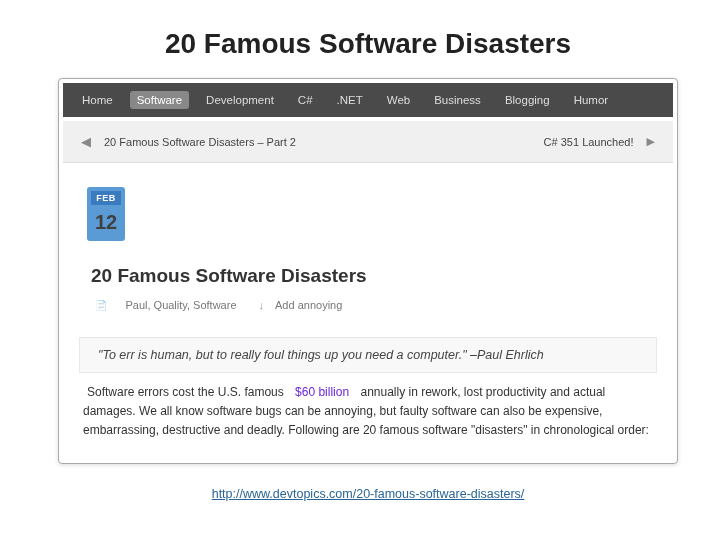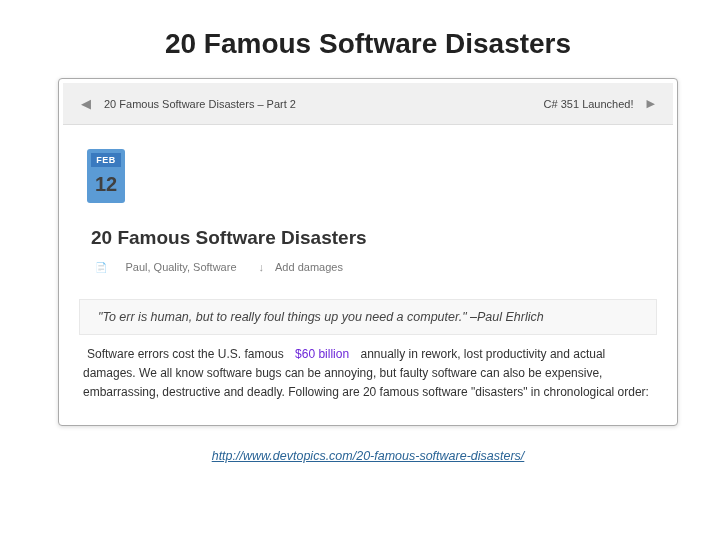--- a/index.html
+++ b/index.html
@@ -177,30 +177,40 @@
 
     
     .footer-link {
       margin-top: 16px;
       padding: 0 50px;
     }
     .footer-link a {
       color: #2a6496;
       font-size: 12.5px;
       text-decoration: underline;
-      font-style: italic;
     }
   </style>
 </head>
 <body>
 
 <h1 class="page-title">20 Famous Software Disasters</h1>
 
 <div class="browser-frame">
 
+  <div class="nav-bar">
+    <div class="nav-item">Home</div>
+    <div class="nav-item active">Software</div>
+    <div class="nav-item">Development</div>
+    <div class="nav-item">C#</div>
+    <div class="nav-item">.NET</div>
+    <div class="nav-item">Web</div>
+    <div class="nav-item">Business</div>
+    <div class="nav-item">Blogging</div>
+    <div class="nav-item">Humor</div>
+  </div>
 
   <div class="breadcrumb-bar">
     <div class="breadcrumb-left">
       <span class="breadcrumb-arrow">◀</span>
       <span class="breadcrumb-text">20 Famous Software Disasters – Part 2</span>
     </div>
     <div class="breadcrumb-right">
       <span class="breadcrumb-text">C# 351 Launched!</span>
       <span class="br-arrow">▶</span>
     </div>
@@ -212,21 +222,21 @@
         <div class="date-month">Feb</div>
         <div class="date-day">12</div>
       </div>
       <div class="post-title-block">
         <div class="post-title">20 Famous Software Disasters</div>
         <div class="post-meta">
           <span class="meta-icon">📄</span>
           <span class="meta-tags">Paul, Quality, Software</span>
           <span class="add-comments">
             <span class="add-comments-arrow">↓</span>
-            <span>Add damages</span>
+            <span>Add annoying</span>
           </span>
         </div>
       </div>
     </div>
 
     <div class="quote-block">
       <span>"To err is human, but to really foul things up you need a computer."  –Paul Ehrlich</span>
     </div>
 
     <div class="body-text">

